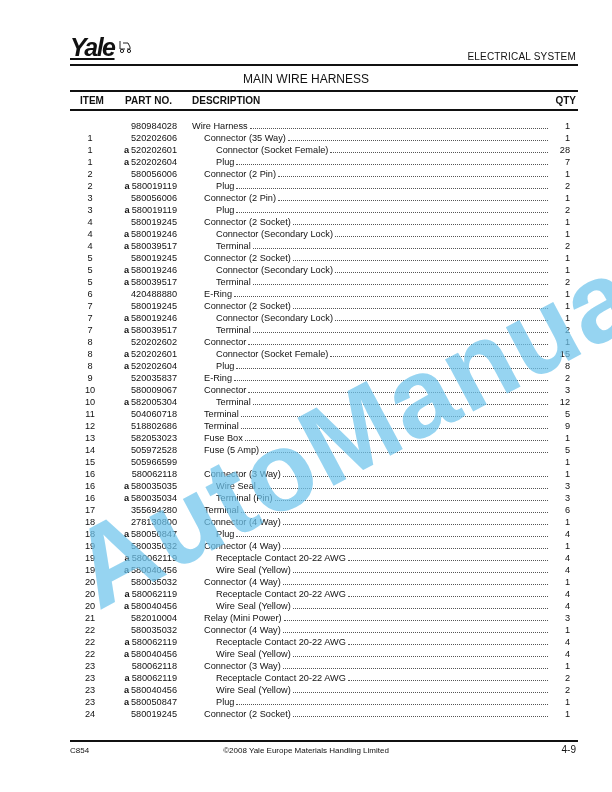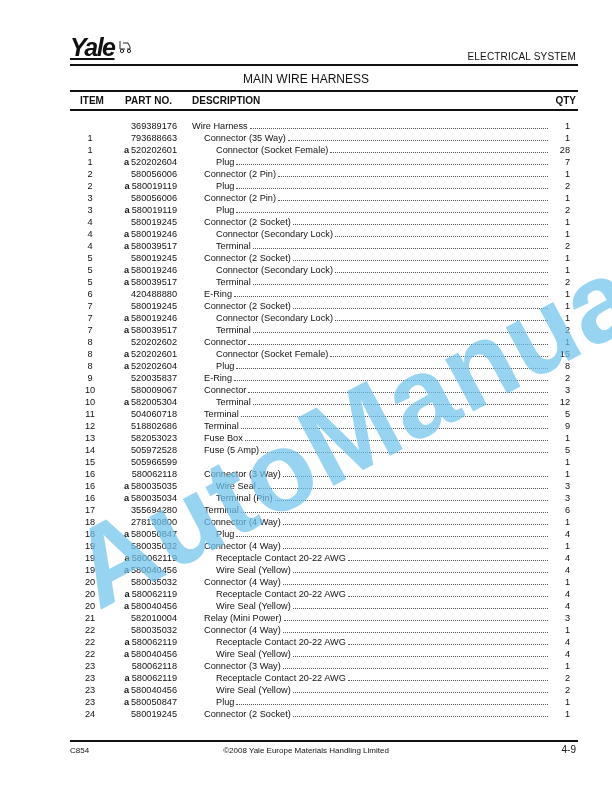--- a/index.html
+++ b/index.html
@@ -54,30 +54,30 @@
 <div class="rule-hdr1"></div>
 <div class="col-hdr" style="left:80px">ITEM</div>
 <div class="col-hdr" style="left:125px">PART NO.</div>
 <div class="col-hdr" style="left:192px">DESCRIPTION</div>
 <div class="col-hdr" style="right:36px">QTY</div>
 <div class="rule-hdr2"></div>
 
 <div class="rows" id="rows">
     <div class="row">
       <span class="c-item"></span>
-      <span class="c-part"><span class="a"></span><span>369389176</span></span>
+      <span class="c-part"><span class="a"></span><span>980984028</span></span>
       <span class="c-desc" style="left:192px;width:356px">
         <span class="txt">Wire Harness</span>
         <span class="dots"></span>
       </span>
       <span class="c-qty">1</span>
     </div>
     <div class="row">
       <span class="c-item">1</span>
-      <span class="c-part"><span class="a"></span><span>793688663</span></span>
+      <span class="c-part"><span class="a"></span><span>520202606</span></span>
       <span class="c-desc" style="left:204px;width:344px">
         <span class="txt">Connector (35 Way)</span>
         <span class="dots"></span>
       </span>
       <span class="c-qty">1</span>
     </div>
     <div class="row">
       <span class="c-item">1</span>
       <span class="c-part"><span class="a">a</span><span>520202601</span></span>
       <span class="c-desc" style="left:216px;width:332px">

